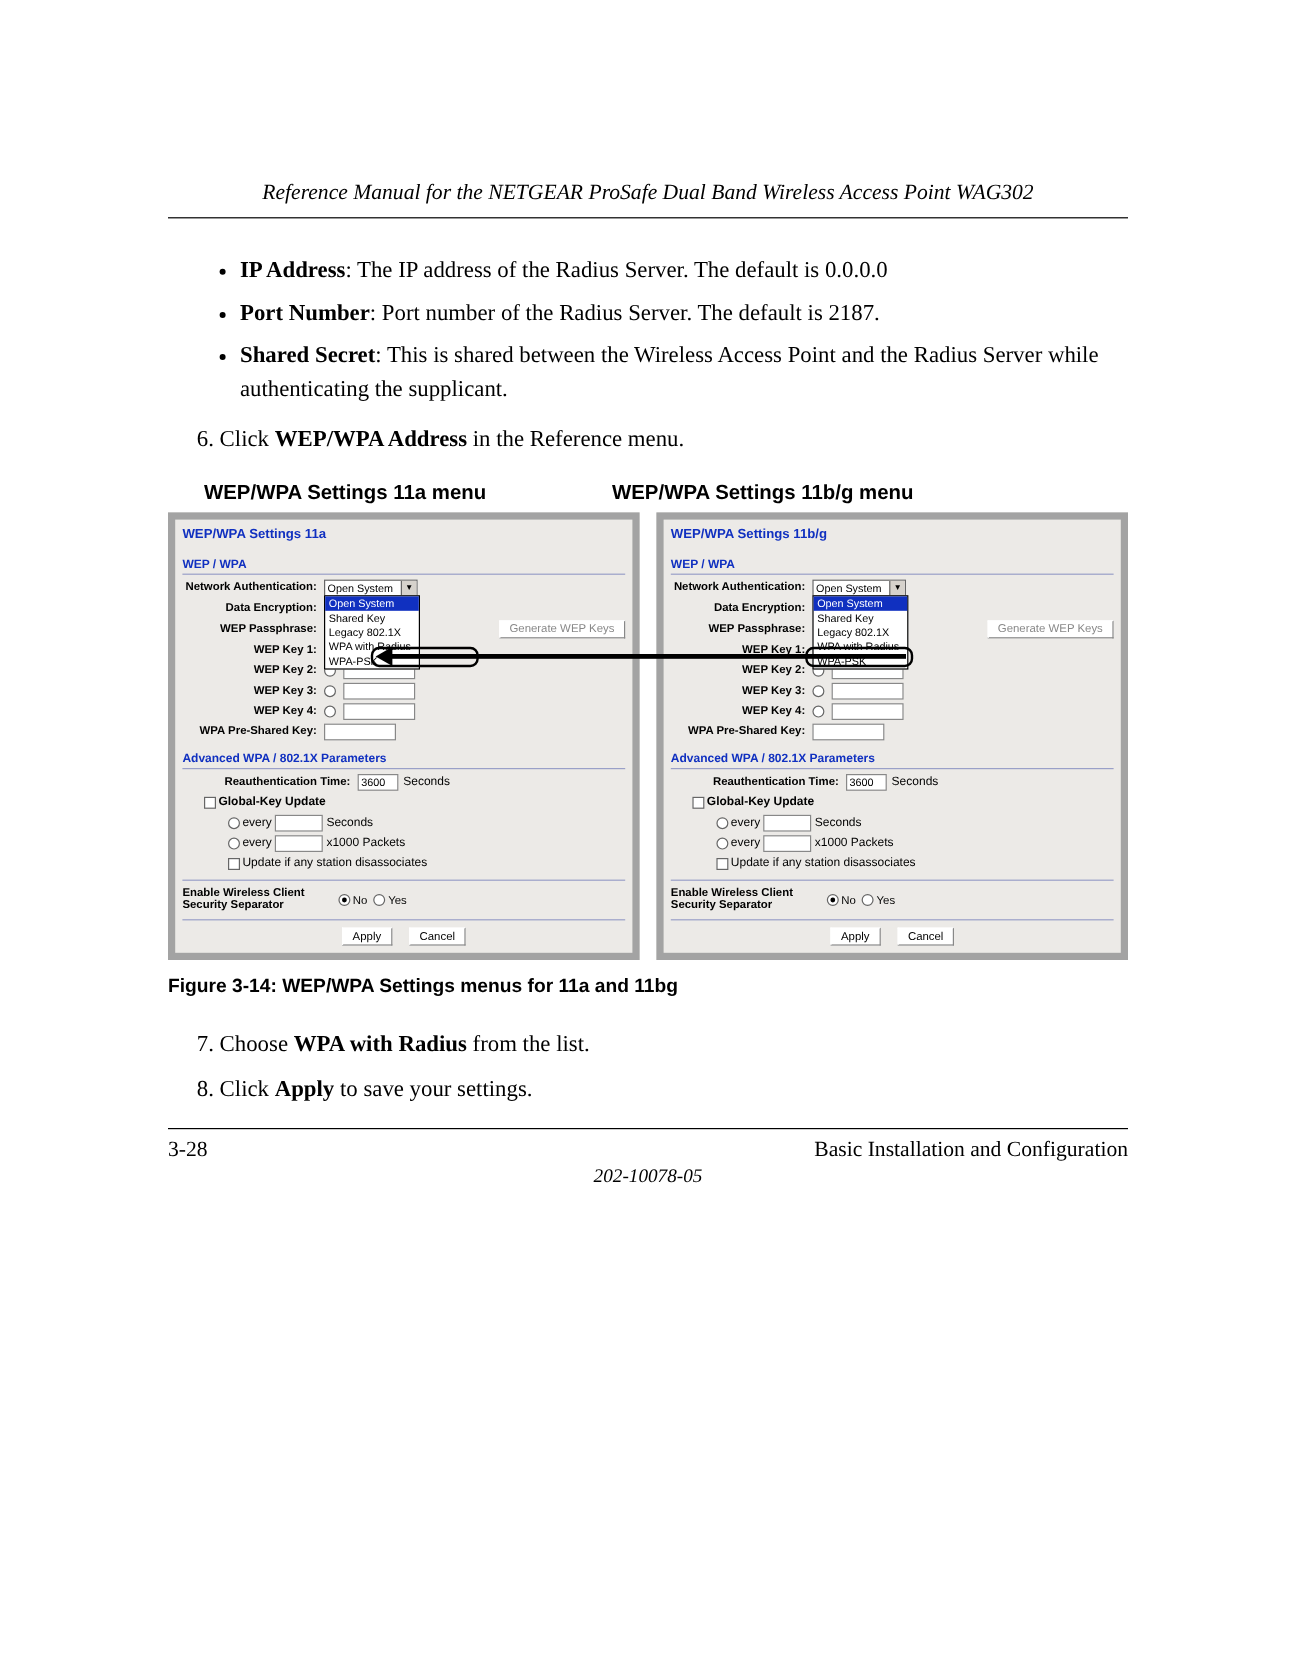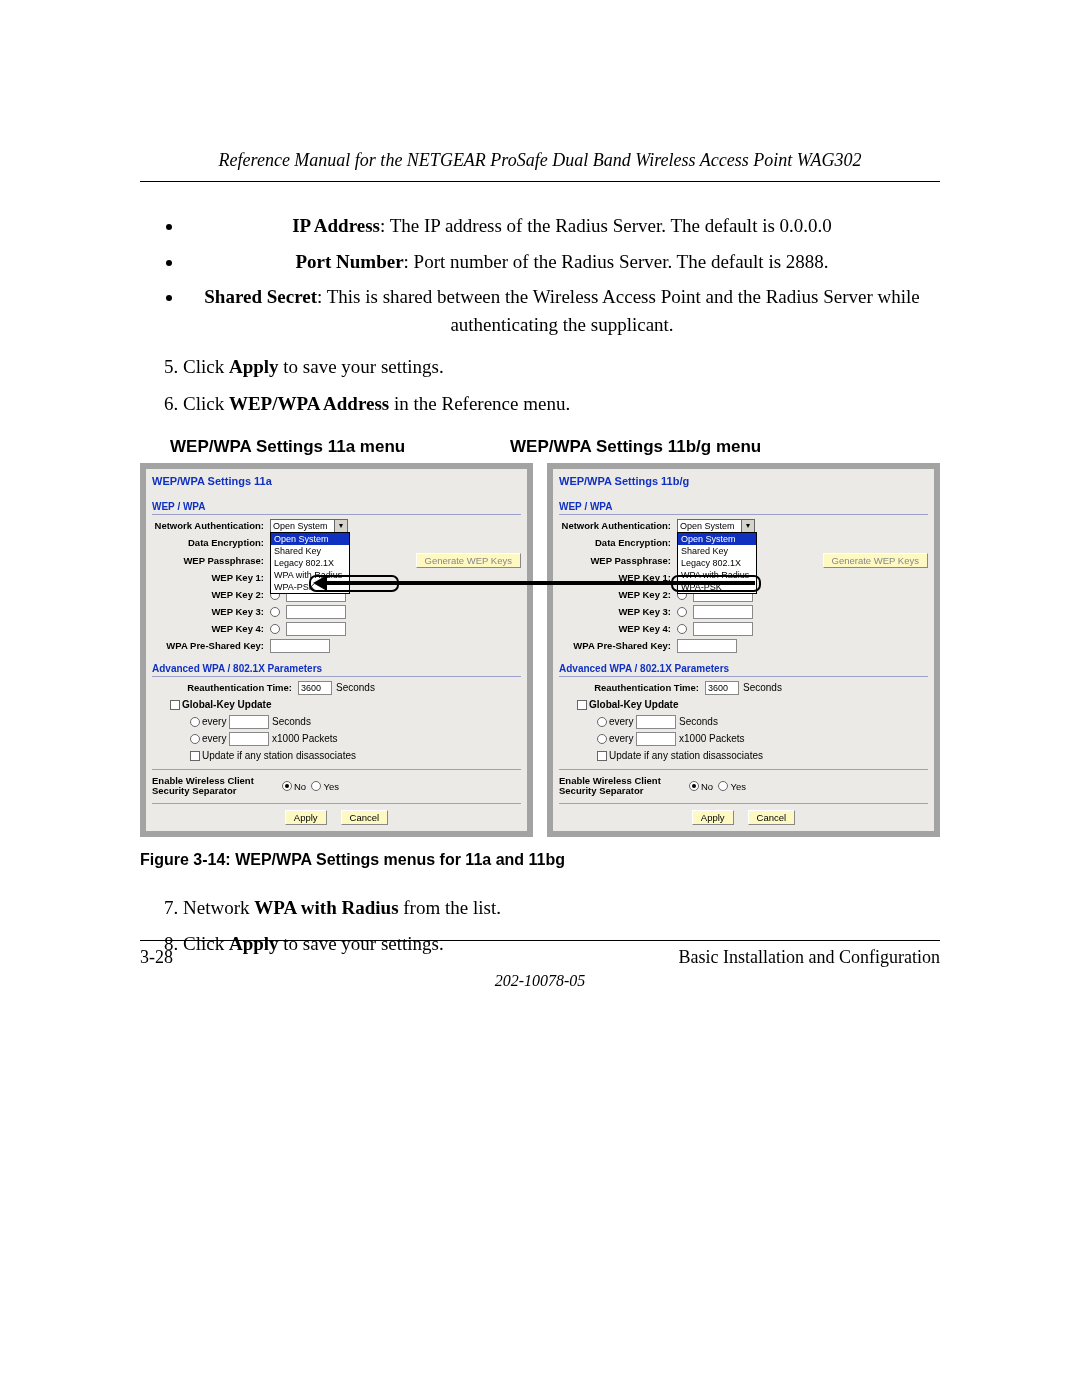--- a/index.html
+++ b/index.html
@@ -19,25 +19,24 @@
   .running-head {
     font-style: italic;
     font-size: 18px;
     text-align: center;
     padding-bottom: 10px;
     border-bottom: 1.5px solid #000;
     margin-bottom: 30px;
   }
   ul.bullets {
     list-style: disc;
-    margin: 0 0 14px 44px;
+    margin: 0 0 14px 60px;
     padding: 0;
     font-size: 19px;
     line-height: 1.45;
-    text-align: center;
   }
   ul.bullets li { margin-bottom: 8px; }
   .bold { font-weight: bold; }
   .steps { margin-left: 24px; font-size: 19px; line-height: 1.6; }
   .steps .step { margin-bottom: 6px; }
 
   
   .fig-wrap { margin-top: 18px; }
   .menu-titles {
     display: flex;
@@ -130,21 +129,21 @@
     box-sizing: border-box;
     font-size: 9px;
     padding: 0 2px;
     line-height: 12px;
   }
   .w60 { width: 60px; }
   .w40 { width: 40px; }
   .w34 { width: 34px; }
   .btn {
     display: inline-block;
-    background: #fef9c3;
+    background: #ffffff;
     border: 1px solid #888;
     border-top-color: #fff;
     border-left-color: #fff;
     font-size: 9.5px;
     padding: 1px 8px;
     box-sizing: border-box;
   }
   .btn.disabled { color: #888; }
   .radio, .checkbox {
     display: inline-block;
@@ -251,32 +250,28 @@
 
 <div class="page">
 
   <div class="running-head">Reference Manual for the NETGEAR ProSafe Dual Band Wireless Access Point WAG302</div>
 
   <ul class="bullets">
     <li>
       <span class="bold">IP Address</span><span>: The IP address of the Radius Server. The default is 0.0.0.0</span>
     </li>
     <li>
-      <span class="bold">Port Number</span><span>: Port number of the Radius Server. The default is 2888.</span>
+      <span class="bold">Port Number</span><span>: Port number of the Radius Server. The default is 2187.</span>
     </li>
     <li>
       <span class="bold">Shared Secret</span><span>: This is shared between the Wireless Access Point and the Radius Server while authenticating the supplicant.</span>
     </li>
   </ul>
 
   <div class="steps">
-    <div class="step">
-      <span>5.</span>
-      <span>Click </span><span class="bold">Apply</span><span> to save your settings.</span>
-    </div>
     <div class="step">
       <span>6.</span>
       <span>Click </span><span class="bold">WEP/WPA Address</span><span> in the Reference menu.</span>
     </div>
   </div>
 
   <div class="fig-wrap">
     <div class="menu-titles">
       <div>WEP/WPA Settings 11a menu</div>
       <div>WEP/WPA Settings 11b/g menu</div>
@@ -486,21 +481,21 @@
       </div>
 
     </div>
 
     <div class="fig-caption">Figure 3-14:  WEP/WPA Settings menus for 11a and 11bg</div>
   </div>
 
   <div class="steps after-fig">
     <div class="step">
       <span>7.</span>
-      <span>Network </span><span class="bold">WPA with Radius</span><span> from the list.</span>
+      <span>Choose </span><span class="bold">WPA with Radius</span><span> from the list.</span>
     </div>
     <div class="step">
       <span>8.</span>
       <span>Click </span><span class="bold">Apply</span><span> to save your settings.</span>
     </div>
   </div>
 
   <div class="footer">
     <div class="footer-line"></div>
     <div class="footer-row">

